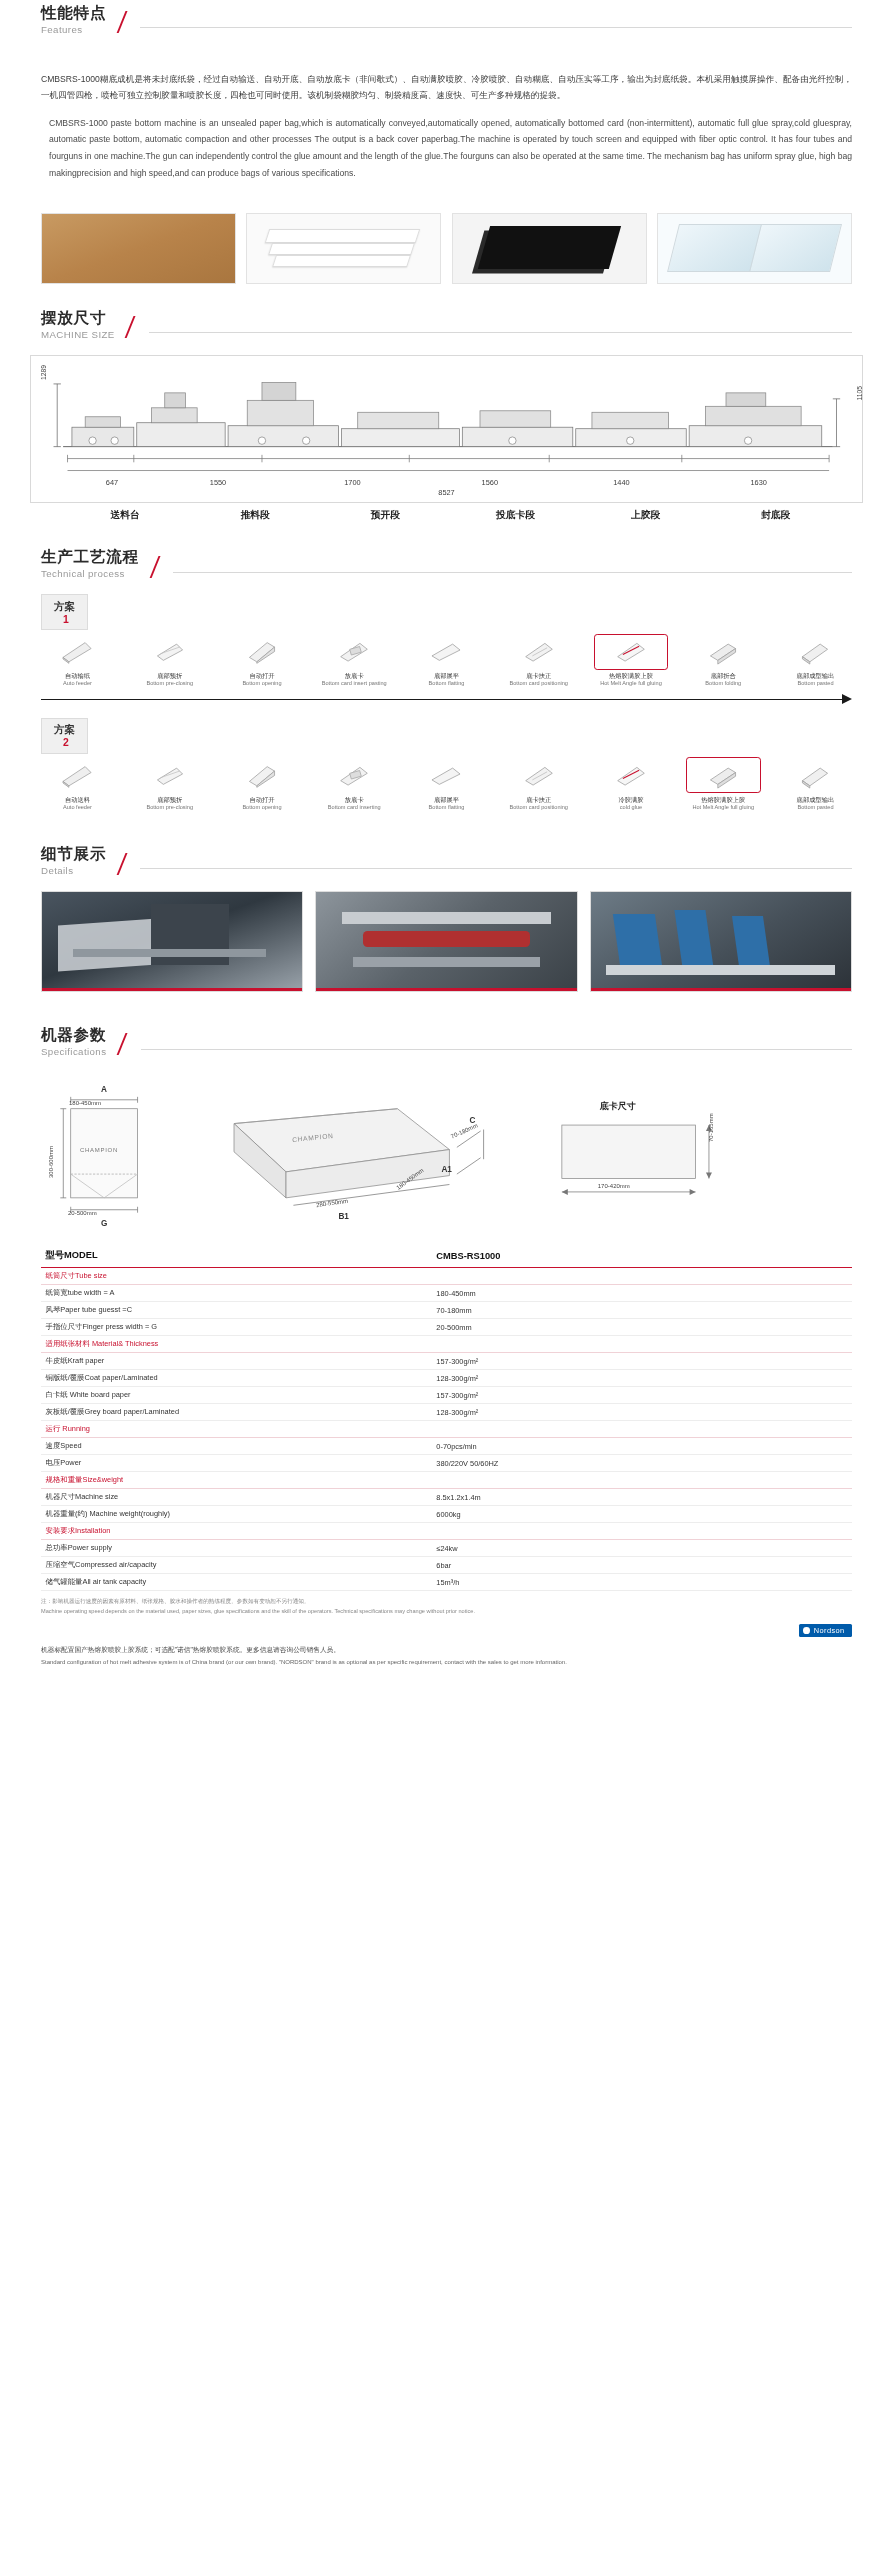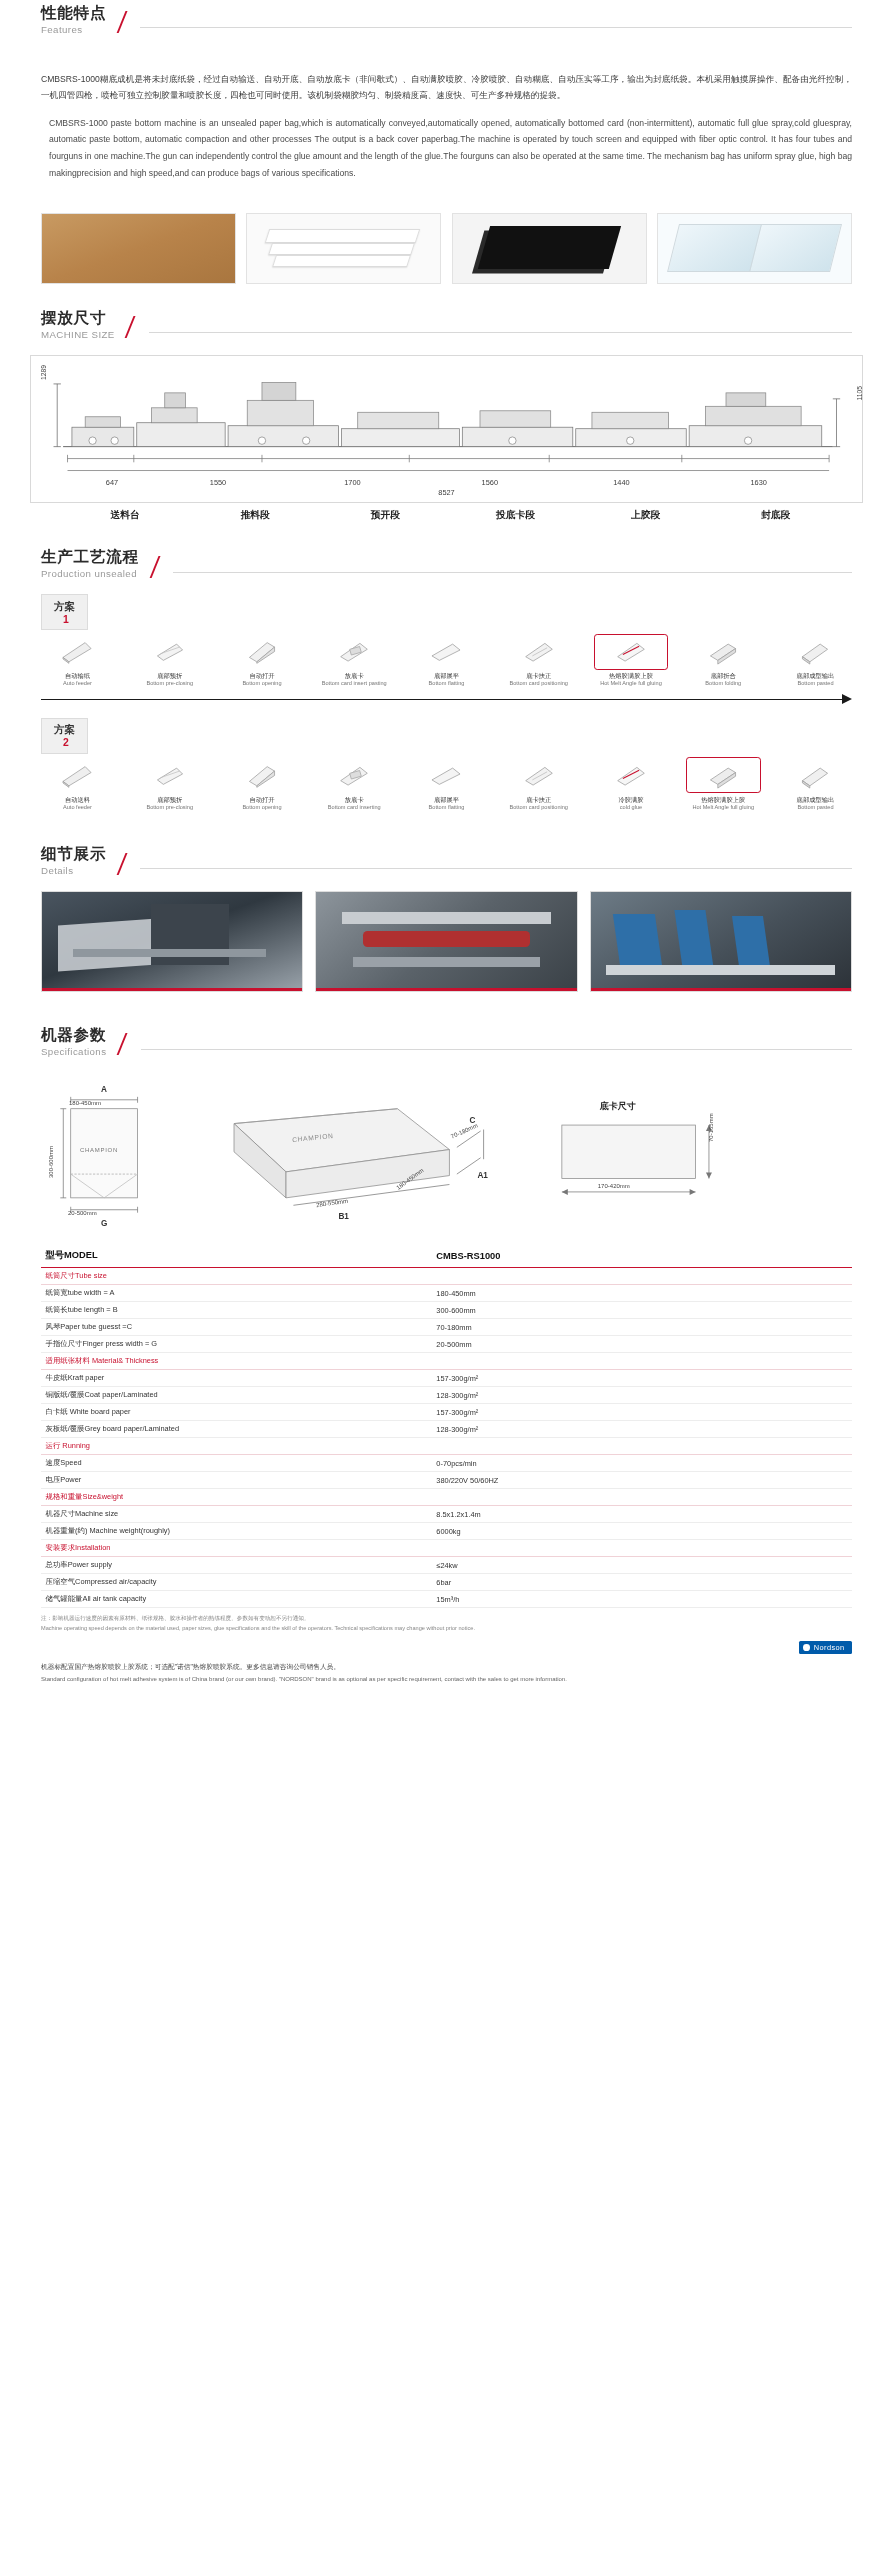--- a/index.html
+++ b/index.html
@@ -221,21 +221,21 @@
       <div>封底段</div>
     </div>
   </div>
 
   <div class="sp-18"></div>
 
   
   <div class="sec-head">
     <div class="titles">
       <div class="cn">生产工艺流程</div>
-      <div class="en">Production unsealed</div>
+      <div class="en">Technical process</div>
     </div>
     <div class="slash"></div>
     <div class="rule"></div>
   </div>
 
   <div class="proc-tag">
     <span>方案</span>
     <span class="num">1</span>
   </div>
   <div class="proc-strip">
@@ -508,21 +508,21 @@
         <polygon points="40,60 110,125 110,160 40,98" fill="#e6e6e6" stroke="#8a8a8a"></polygon>
         <polygon points="110,125 330,95 330,130 110,160" fill="#ececec" stroke="#8a8a8a"></polygon>
         <line x1="40" y1="60" x2="260" y2="40" stroke="#9a9a9a"></line>
         <line x1="340" y1="92" x2="372" y2="70" stroke="#777"></line>
         <line x1="340" y1="128" x2="372" y2="106" stroke="#777"></line>
         <line x1="376" y1="68" x2="376" y2="108" stroke="#777"></line>
         <line x1="120" y1="170" x2="330" y2="142" stroke="#777"></line>
       </svg>
       <div style="position:absolute;left:265px;top:37px;font-size:8.2px;font-weight:bold;">C</div>
       <div style="position:absolute;left:246px;top:49px;font-size:6px;color:#444;transform:rotate(-24deg);">70-180mm</div>
-      <div style="position:absolute;left:237px;top:92px;font-size:8.2px;font-weight:bold;margin-left:36px;">A1</div>
+      <div style="position:absolute;left:237px;top:86px;font-size:8.2px;font-weight:bold;">A1</div>
       <div style="position:absolute;left:190px;top:97px;font-size:6px;color:#444;transform:rotate(-36deg);">180-450mm</div>
       <div style="position:absolute;left:134px;top:133px;font-size:8.2px;font-weight:bold;">B1</div>
       <div style="position:absolute;left:112px;top:121px;font-size:6px;color:#444;transform:rotate(-8deg);">280-550mm</div>
       <div style="position:absolute;left:88px;top:55px;font-size:6.7px;letter-spacing:0.7px;color:#8a8a8a;transform:rotate(-6deg);">CHAMPION</div>
     </div>
 
     <div class="bag-fig" style="width:238px;height:156px">
       <div style="position:absolute;left:68px;top:21px;font-size:9px;font-weight:bold;color:#222;">底卡尺寸</div>
       <svg width="238" height="156" viewBox="0 0 320 210">
         <rect x="40" y="62" width="180" height="72" fill="#f5f5f5" stroke="#8a8a8a"></rect>
@@ -552,24 +552,20 @@
       <tbody id="spec-body">
           <tr class="group">
             <td>纸筒尺寸Tube size</td>
             <td class="val"></td>
           </tr>
           <tr>
             <td>纸筒宽tube width = A</td>
             <td class="val">180-450mm</td>
           </tr>
           <tr>
-            <td>纸筒长tube length = B</td>
-            <td class="val">300-600mm</td>
-          </tr>
-          <tr>
             <td>风琴Paper tube guesst =C</td>
             <td class="val">70-180mm</td>
           </tr>
           <tr>
             <td>手指位尺寸Finger press width = G</td>
             <td class="val">20-500mm</td>
           </tr>
           <tr class="group">
             <td>适用纸张材料 Material&amp; Thickness</td>
             <td class="val"></td>

